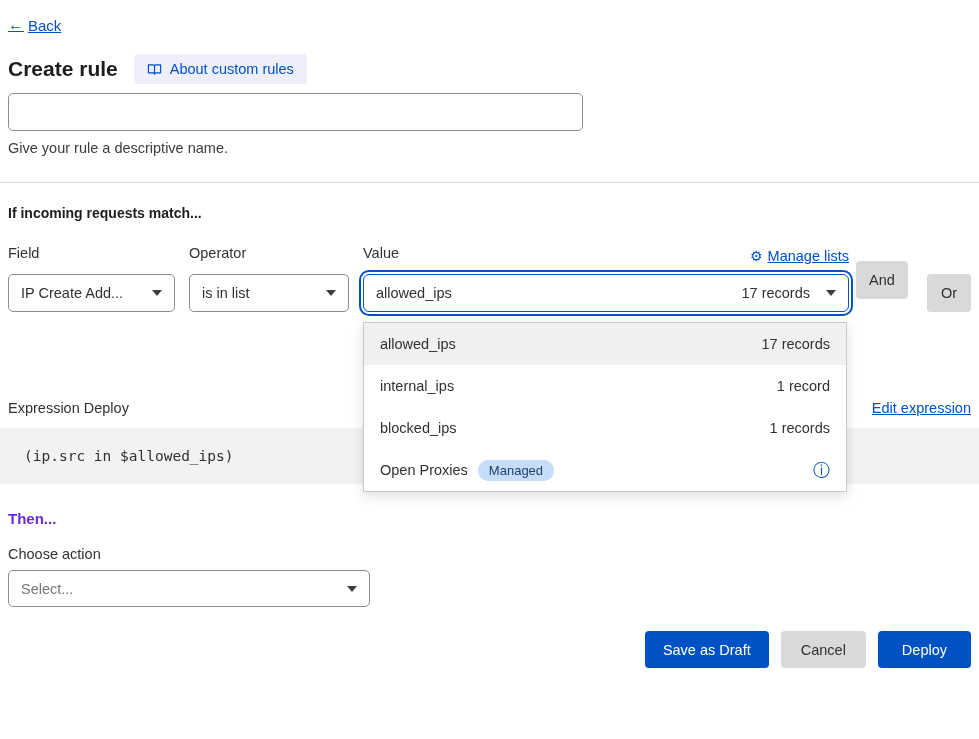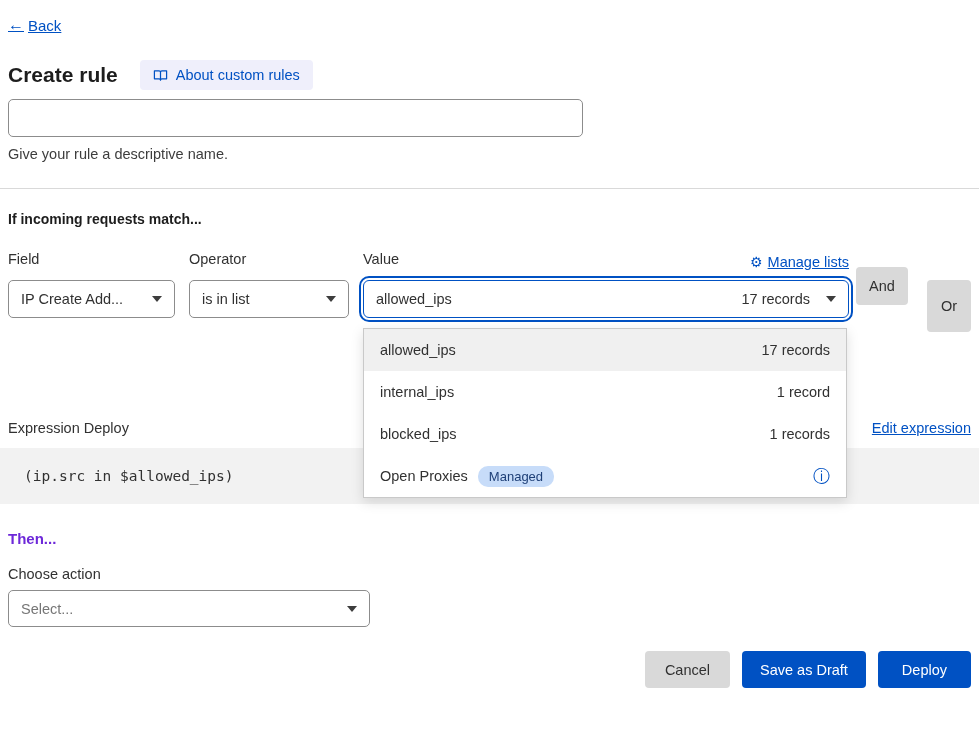--- a/index.html
+++ b/index.html
@@ -13,21 +13,21 @@
   .container { padding: 16px 8px 0 8px; position: relative; }
 
   
   .back-link {
     display: inline-flex; align-items: center; gap: 4px;
     color: #0051c3; text-decoration: underline; font-size: 15px; cursor: pointer;
   }
   .back-link .arrow { text-decoration: none; font-size: 16px; }
 
   
-  .title-row { display: flex; align-items: center; gap: 22px; margin-top: 26px; }
+  .title-row { display: flex; align-items: center; gap: 16px; margin-top: 20px; }
   h1.page-title { margin: 0; font-size: 21px; font-weight: bold; color: #1d1d1d; }
   .about-badge {
     display: inline-flex; align-items: center; gap: 8px;
     background: #efeffb; color: #0051c3; border-radius: 4px;
     padding: 7px 13px; font-size: 14.5px; cursor: pointer;
   }
 
   
   .field-label { display: block; margin-top: 30px; font-size: 14.5px; color: #313131; }
   .rule-name-input {
@@ -70,21 +70,21 @@
     border-radius: 6px;
   }
   .select .records { margin-right: 6px; color: #313131; white-space: nowrap; }
   .placeholder { color: #767676; }
 
   .btn { border: none; border-radius: 4px; font-size: 14.5px; cursor: pointer;
          font-family: "Liberation Sans", sans-serif; }
   .btn-gray { background: #d9d9d9; color: #313131; }
   .btn-blue { background: #0051c3; color: #ffffff; }
   .and-btn { width: 52px; height: 38px; margin-left: 7px; margin-top: 16px; }
-  .or-btn  { width: 44px; height: 52px; margin-left: 19px; margin-top: 29px; text-align: center; }
+  .or-btn  { width: 44px; height: 38px; margin-left: 19px; margin-top: 29px; text-align: center; }
 
   
   .list-menu {
     position: absolute; left: 0; right: 2px; top: calc(100% + 10px);
     background: #fff; border: 1px solid #c9c9c9;
     box-shadow: 0 4px 12px rgba(0,0,0,0.13);
     z-index: 30;
   }
   .menu-item {
     height: 42px; display: flex; align-items: center; justify-content: space-between;
@@ -236,18 +236,18 @@
     <span class="sel-text placeholder">Select...</span>
     <span class="chev">
         <svg width="10" height="6" viewBox="0 0 10 6">
           <path d="M0 0h10L5 6z" fill="#3d3d3d"></path>
         </svg>
       </span>
   </div>
 
   
   <div class="footer">
+    <button class="btn btn-blue save-draft-btn">Save as Draft</button>
     <button class="btn btn-gray cancel-btn">Cancel</button>
-    <button class="btn btn-blue save-draft-btn">Save as Draft</button>
     <button class="btn btn-blue deploy-btn">Deploy</button>
   </div>
 
 </div>
 
 </body></html>

